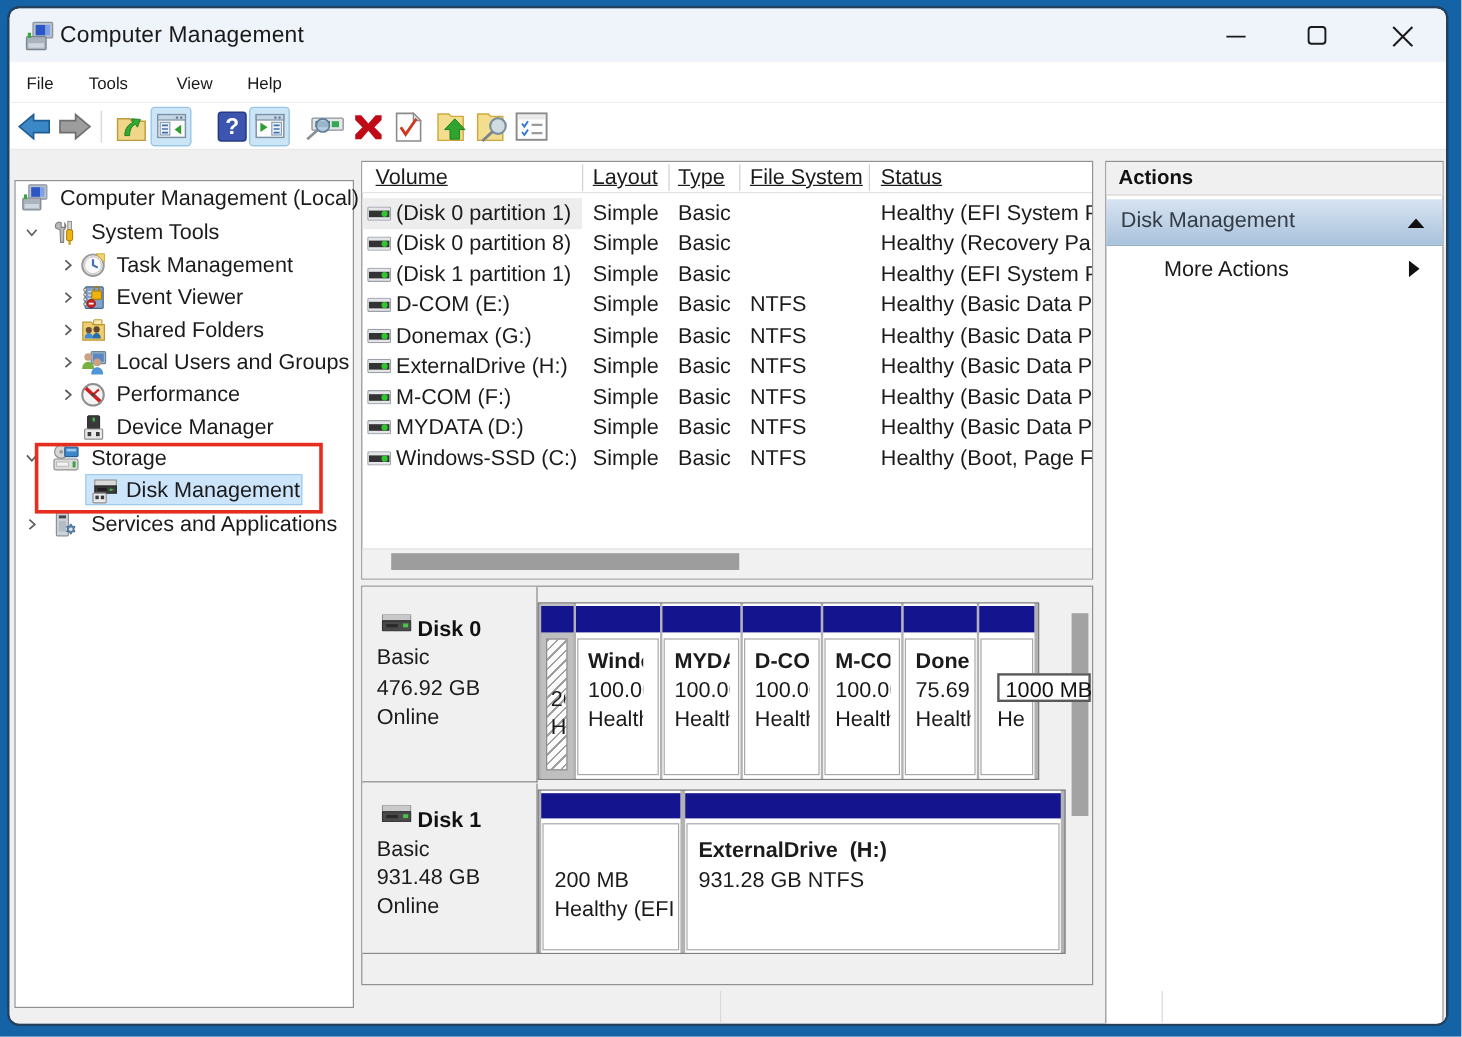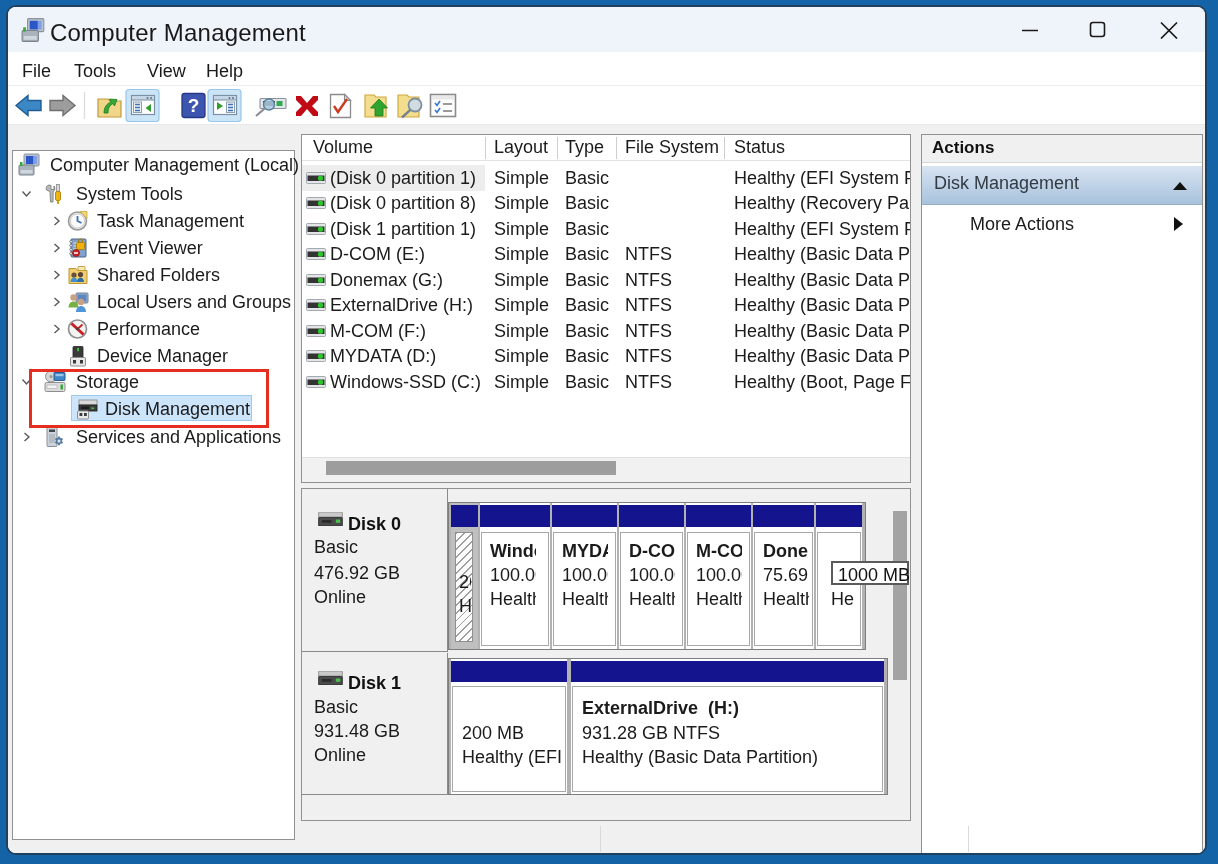--- a/index.html
+++ b/index.html
@@ -4,39 +4,39 @@
 <style>
   html,body{margin:0;padding:0;}
   *{box-sizing:border-box;}
   #root{position:relative;width:1218px;height:864px;background:#1563a7;overflow:hidden;
         font-family:"Liberation Sans",sans-serif;font-size:18px;color:#1b1b1b;}
   .abs{position:absolute;}
   #win{position:absolute;left:8px;top:7px;width:1197px;height:846px;background:#ffffff;
        border-radius:8px;box-shadow:0 0 0 2px #21405e;overflow:hidden;}
   
   #titlebar{position:absolute;left:0;top:0;width:1197px;height:45px;background:#eff3fa;}
-  #title{position:absolute;left:42px;top:12px;font-size:24px;letter-spacing:0.2px;color:#191919;}
+  #title{position:absolute;left:42px;top:12px;font-size:19px;letter-spacing:0.2px;color:#191919;}
   
   #menubar{position:absolute;left:0;top:45px;width:1197px;height:34px;background:#ffffff;border-bottom:1px solid #ececec;}
-  .menuitem{position:absolute;top:9px;font-size:18px;color:#191919;}
+  .menuitem{position:absolute;top:9px;font-size:14px;color:#191919;}
   
   #toolbar{position:absolute;left:0;top:79px;width:1197px;height:39px;background:#ffffff;border-bottom:1px solid #e8e8e8;}
   
   #content{position:absolute;left:0;top:118px;width:1197px;height:728px;background:#f0f0f0;}
   .pane{position:absolute;background:#ffffff;border:1px solid #919191;}
   
   .trow{position:absolute;left:0;width:281px;height:27px;}
   .tlabel{position:absolute;top:50%;transform:translateY(-50%);white-space:nowrap;font-size:18px;color:#1b1b1b;}
   .ticon{position:absolute;top:50%;transform:translateY(-50%);line-height:0;}
   .chev{position:absolute;top:50%;transform:translateY(-50%);line-height:0;}
   #dmsel{position:absolute;left:58px;top:244px;width:181px;height:26px;background:#cce5fa;border:1px solid #9ecbed;}
   #redrect{position:absolute;left:16px;top:218px;width:240px;height:59px;border:3px solid #e62e20;}
   
   #vhead{position:absolute;left:0;top:0;width:608px;height:26px;background:#ffffff;border-bottom:1px solid #e3e3e3;}
-  .vh{position:absolute;top:2px;font-size:18px;color:#1b1b1b;white-space:nowrap;}
+  .vh{position:absolute;top:2px;font-size:18px;color:#1b1b1b;white-space:nowrap;text-decoration:underline;}
   .vsep{position:absolute;top:2px;width:1px;height:22px;background:#cfcfcf;}
   .vrow{position:absolute;left:0;width:608px;height:25.5px;}
   .vc{position:absolute;top:50%;transform:translateY(-50%);white-space:nowrap;font-size:18px;color:#1b1b1b;}
   .vstat{width:176px;overflow:hidden;}
   .vicon{position:absolute;left:4px;top:50%;transform:translateY(-50%);line-height:0;}
   #vrow0hl{position:absolute;left:0;top:30px;width:183px;height:25.5px;background:#ededed;}
   #hscroll{position:absolute;left:0;top:322px;width:608px;height:25px;background:#f1f1f1;border-top:1px solid #e0e0e0;}
   #hthumb{position:absolute;left:24px;top:3px;width:290px;height:14px;background:#9d9d9d;}
   
   #acthead{position:absolute;left:0;top:0;width:280px;height:28px;background:#f0f0f0;border-bottom:1px solid #d8d8d8;font-weight:bold;font-size:17px;color:#111;padding:3px 0 0 10px;}
@@ -549,21 +549,20 @@
             <div class="pbody1">
               <div class="pline1" style="top:34px;">200 MB</div>
               <div class="pline1" style="top:58px;width:104px;">Healthy (EFI System Partition)</div>
             </div>
           </div>
           <div class="pcell1" style="left:122px;width:313px;">
             <div class="pband1" style="background:#14148f"></div>
             <div class="pbody1">
               <div class="pline1 pname" style="top:9px;">ExternalDrive&nbsp; (H:)</div>
               <div class="pline1" style="top:34px;">931.28 GB NTFS</div>
-              <div class="pline1" style="top:58px;">Healthy (Basic Data Partition)</div>
             </div>
           </div>
         </div>
 
         <div id="tooltip">1000 MB</div>
 
         <div id="vscroll">
             <div id="vthumb"></div>
           </div>
 

